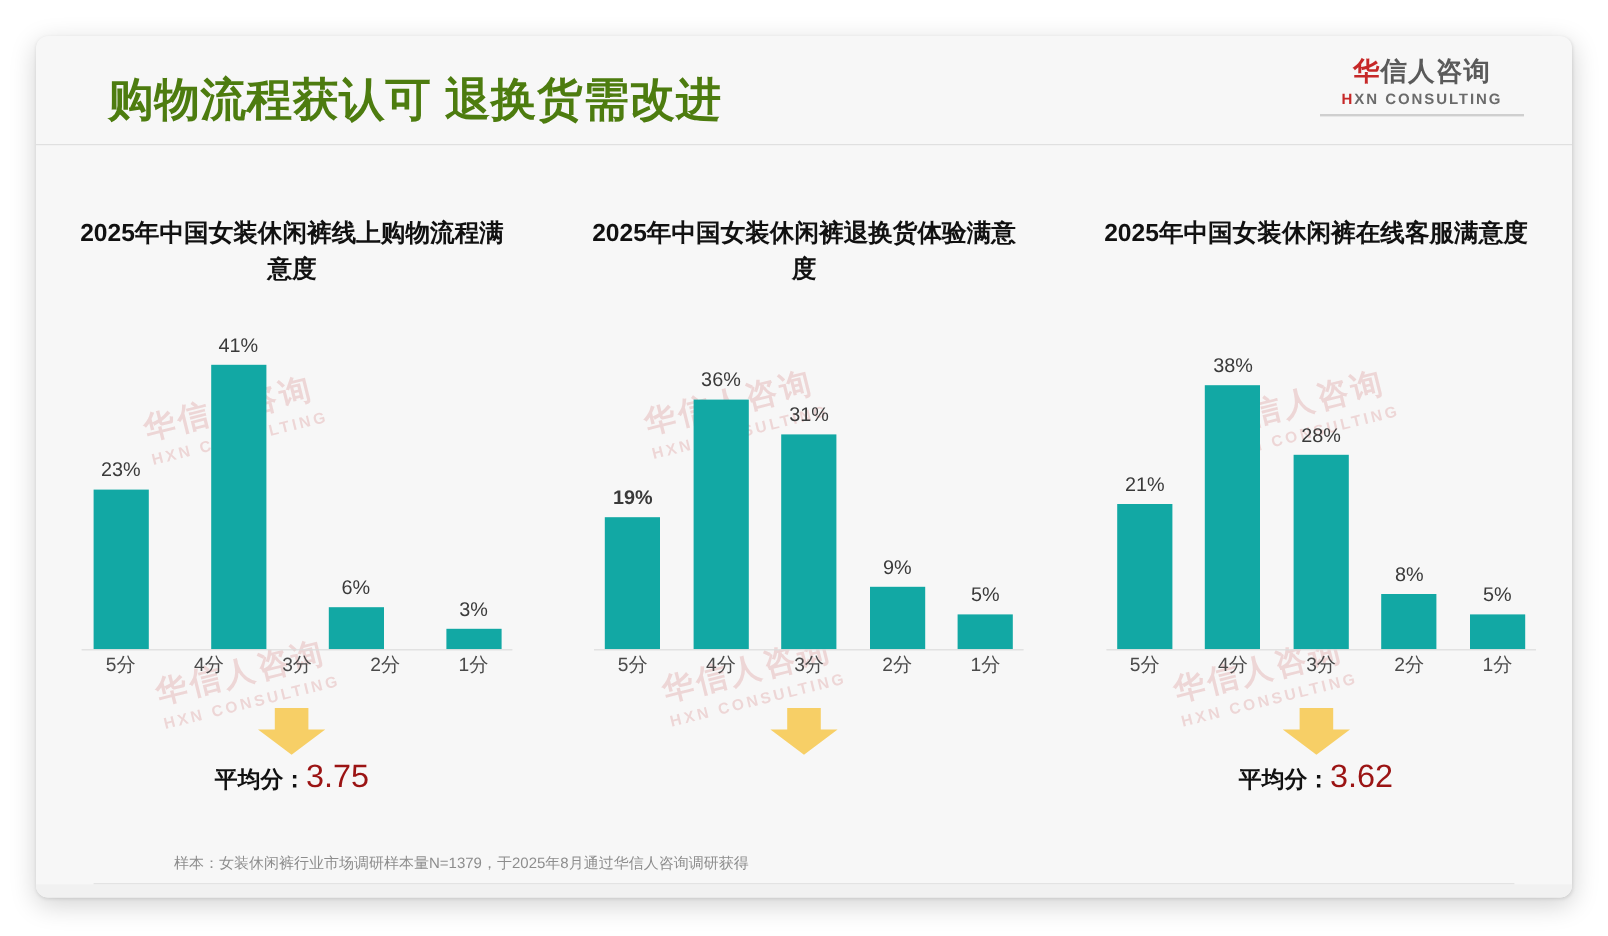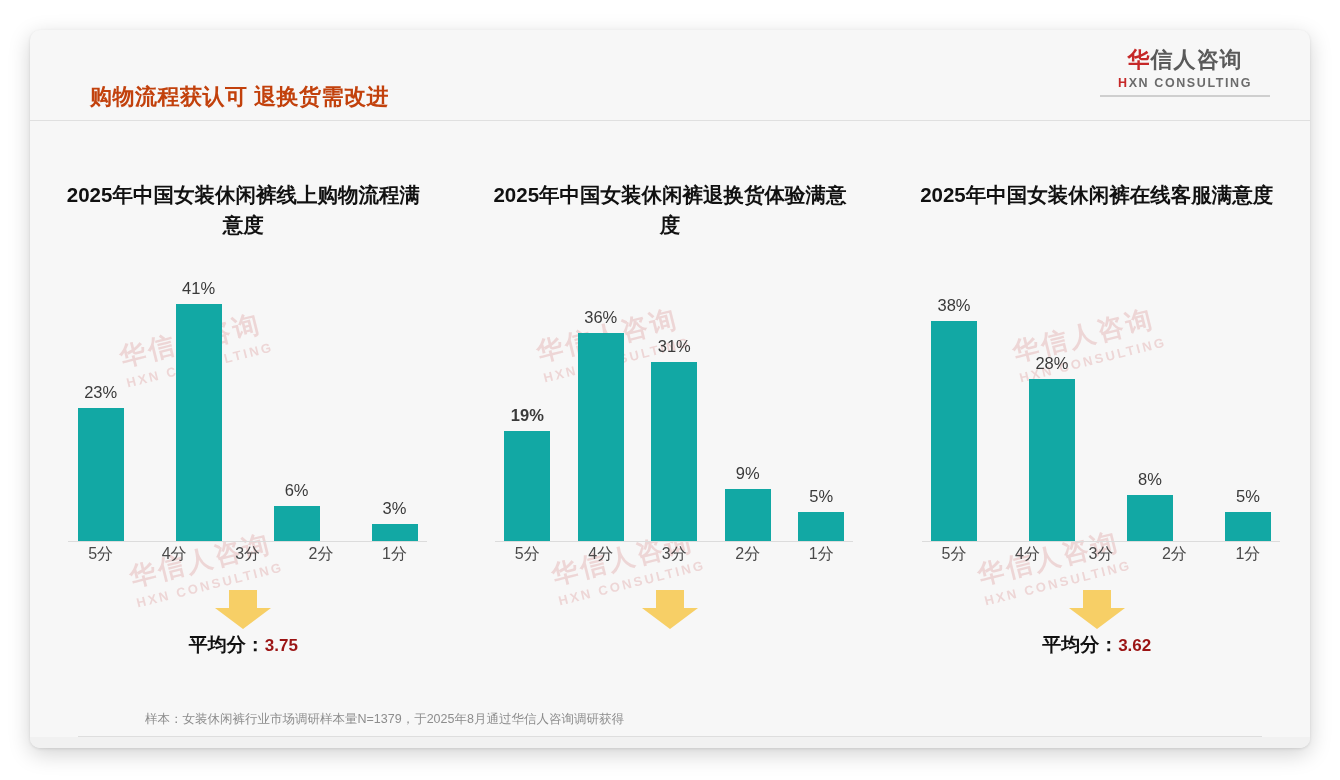--- a/index.html
+++ b/index.html
@@ -29,26 +29,25 @@
     position: absolute;
     left: 0; top: 0;
     width: 1280px;
     height: 90px;
     border-bottom: 1px solid #e0e0e0;
   }
   .header-title {
     position: absolute;
     left: 60px;
     top: 28px;
-    font-size: 22px;
-    font-weight: bold;
-    color: #c2410c;
+    font-size: 38px;
+    font-weight: bold;
+    color: #4d7c0f;
     letter-spacing: 0.5px;
     white-space: nowrap;
-    margin-top: 24px;
   }
   .logo {
     position: absolute;
     right: 40px;
     top: 16px;
     width: 170px;
     text-align: center;
   }
   .logo-cn {
     font-size: 22px;
@@ -182,22 +181,22 @@
     left: 0;
     width: 100%;
     text-align: center;
     font-size: 19px;
     font-weight: bold;
     color: #111111;
     white-space: nowrap;
   }
   .avg .score {
     color: #9b1414;
-    font-weight: bold;
-    font-size: 17px;
+    font-weight: normal;
+    font-size: 27px;
   }
 
   
   .wm {
     position: absolute;
     transform: rotate(-14deg);
     color: #d98b8b;
     opacity: 0.30;
     font-weight: bold;
     pointer-events: none;
@@ -363,20 +362,24 @@
       <div class="wm" style="left:95px; top:418px;">
         <div class="l1">华信人咨询</div>
         <div class="l2">HXN CONSULTING</div>
       </div>
 
       <div class="panel-title">2025年中国女装休闲裤在线客服满意度</div>
 
       <div class="plot">
         <div class="bars">
           <div class="bar-col">
+            <div class="bar-value" style="bottom: 127px;">21%</div>
+            <div class="bar-rect" style="height: 121px; background: rgb(18, 168, 164);"></div>
+          </div>
+          <div class="bar-col">
             <div class="bar-value" style="bottom: 226px;">38%</div>
             <div class="bar-rect" style="height: 220px; background: rgb(18, 168, 164);"></div>
           </div>
           <div class="bar-col">
             <div class="bar-value" style="bottom: 168px;">28%</div>
             <div class="bar-rect" style="height: 162px; background: rgb(18, 168, 164);"></div>
           </div>
           <div class="bar-col">
             <div class="bar-value" style="bottom: 52px;">8%</div>
             <div class="bar-rect" style="height: 46px; background: rgb(18, 168, 164);"></div>

